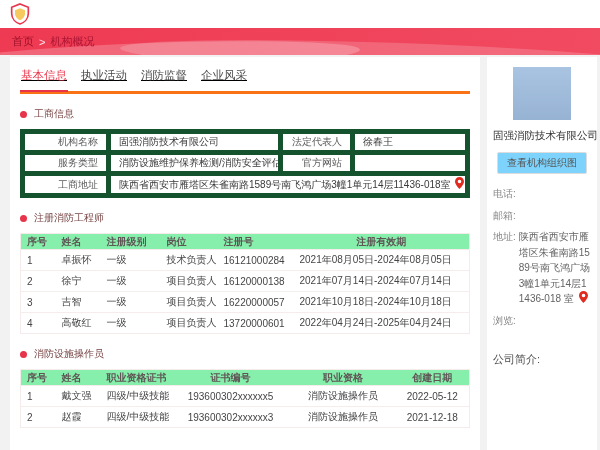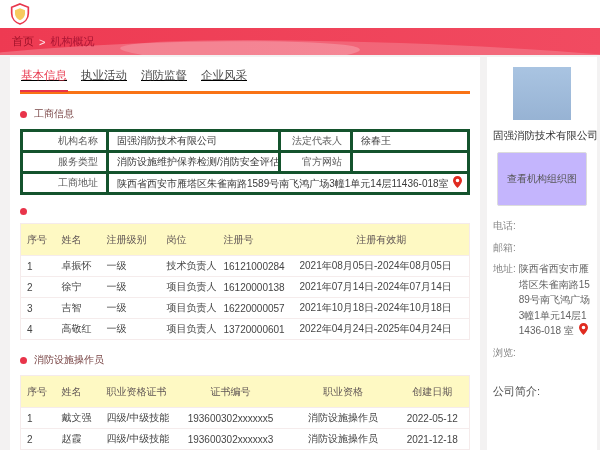--- a/index.html
+++ b/index.html
@@ -24,34 +24,34 @@
   .right-card { width:110px; min-height:393px; background:#fff; padding:8px 6px; font-size:10px; }
   
   .tabs { display:flex; gap:12px; border-bottom:3px solid #f97316; padding-top:9px;text-decoration:underline; }
   .tab { font-size:11.5px; color:#4a4a4a; padding:2px 1px 7px; cursor:pointer; }
   .tab.active { color:var(--accent,#e8344a); border-bottom:2px solid var(--accent,#e8344a); margin-bottom:-1px; }
   
   .section-title { display:flex; align-items:center; gap:7px; margin:13px 0 8px; font-size:10px; color:#7a4747; }
   .dot { width:7px; height:7px; border-radius:50%; background:var(--accent,#e8344a); flex:none; }
   
   table.info { width:100%; border-collapse:collapse; font-size:10px; table-layout:fixed; }
-  table.info td { border:3px solid #14532d; height:21px; padding:1px 8px; white-space:nowrap; overflow:hidden; }
+  table.info td { border:5px solid #14532d; height:21px; padding:1px 8px; white-space:nowrap; overflow:hidden; }
   table.info td.lbl { text-align:right; color:#5c5c5c; }
   table.info td.val { color:#3a3a3a; }
   
   table.data { width:100%; border-collapse:collapse; font-size:10px; table-layout:fixed; border:1px solid #f5ebeb; }
-  table.data th { background:#fef9c3; font-weight:normal; color:#5f5555; height:32px; padding:0 6px; text-align:left; white-space:nowrap; overflow:hidden; }
+  table.data th { background:#86efac; font-weight:bold; color:#5f5555; height:16px; padding:0 6px; text-align:left; white-space:nowrap; overflow:hidden; }
   table.data td { height:21px; padding:0 6px; color:#454545; border-top:1px solid #f5ecec; white-space:nowrap; overflow:hidden; }
   table.data .c { text-align:center; }
   
   .company-img { width:58px; height:53px; margin:2px auto 9px; background:var(--placeholder,#a2bfdf);
     background-image:linear-gradient(180deg,rgba(255,255,255,.08),rgba(70,90,130,.12)); }
   .company-name { text-align:center; font-size:10.5px; color:#333; white-space:nowrap; margin-bottom:9px; }
-  .org-btn { display:block; margin:0 auto 12px; background:#c4b5fd; border:1px solid #dcdcdc; border-radius:2px;
-    font-size:10px; color:#555; padding:19px 9px; cursor:pointer; font-family:inherit; }
+  .org-btn { display:block; margin:0 auto 12px; background:#7dd3fc; border:1px solid #dcdcdc; border-radius:2px;
+    font-size:10px; color:#555; padding:3px 9px; cursor:pointer; font-family:inherit; }
   .field { display:flex; margin-bottom:6px; line-height:1.55; }
   .flabel { color:#868686; white-space:nowrap; margin-right:3px; flex:none; }
   .fvalue { color:#636363; word-break:break-all; }
   .pin { vertical-align:-1px; margin-left:2px; cursor:pointer; }
   .intro-label { margin-top:24px; font-size:11px; color:#4f4f4f; }
 </style>
 </head>
 <body>
 
 <div class="app-header">
@@ -109,20 +109,21 @@
           <svg class="pin" width="9" height="12" viewBox="0 0 12 16">
             <path d="M6 0C2.7 0 0 2.7 0 6c0 4.5 6 10 6 10s6-5.5 6-10C12 2.7 9.3 0 6 0zm0 8.4A2.4 2.4 0 1 1 6 3.6a2.4 2.4 0 0 1 0 4.8z" fill="#e02b20"></path>
           </svg>
         </td>
       </tr>
     </tbody>
       </table>
 
     <div class="section-title">
       <span class="dot"></span>
+      <span>注册消防工程师</span>
     </div>
     <table class="data">
       <colgroup>
           <col style="width:35px">
           <col style="width:45px">
           <col style="width:60px">
           <col style="width:57px">
           <col style="width:76px">
           <col>
         </colgroup>

